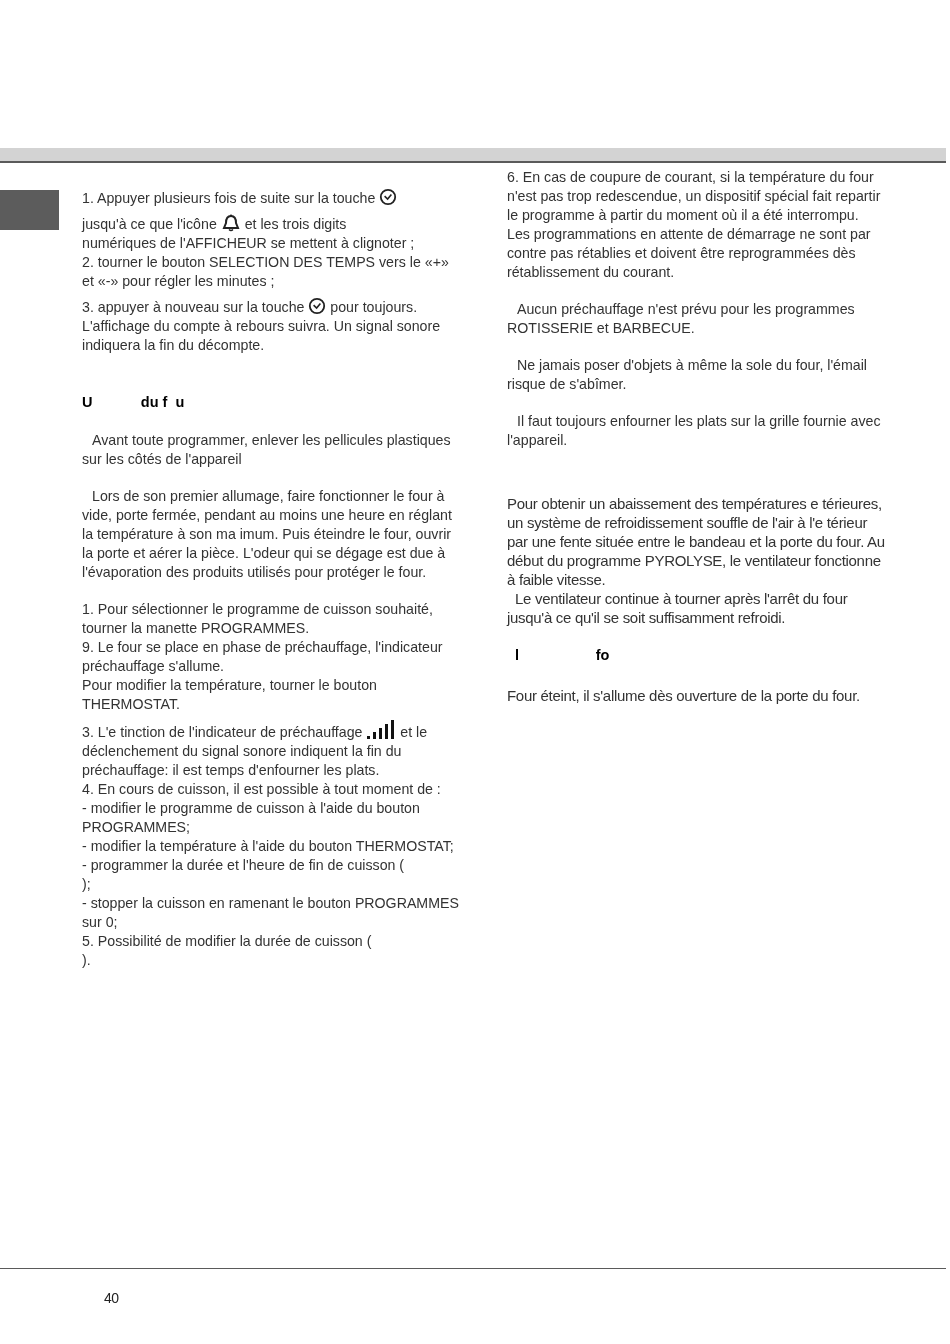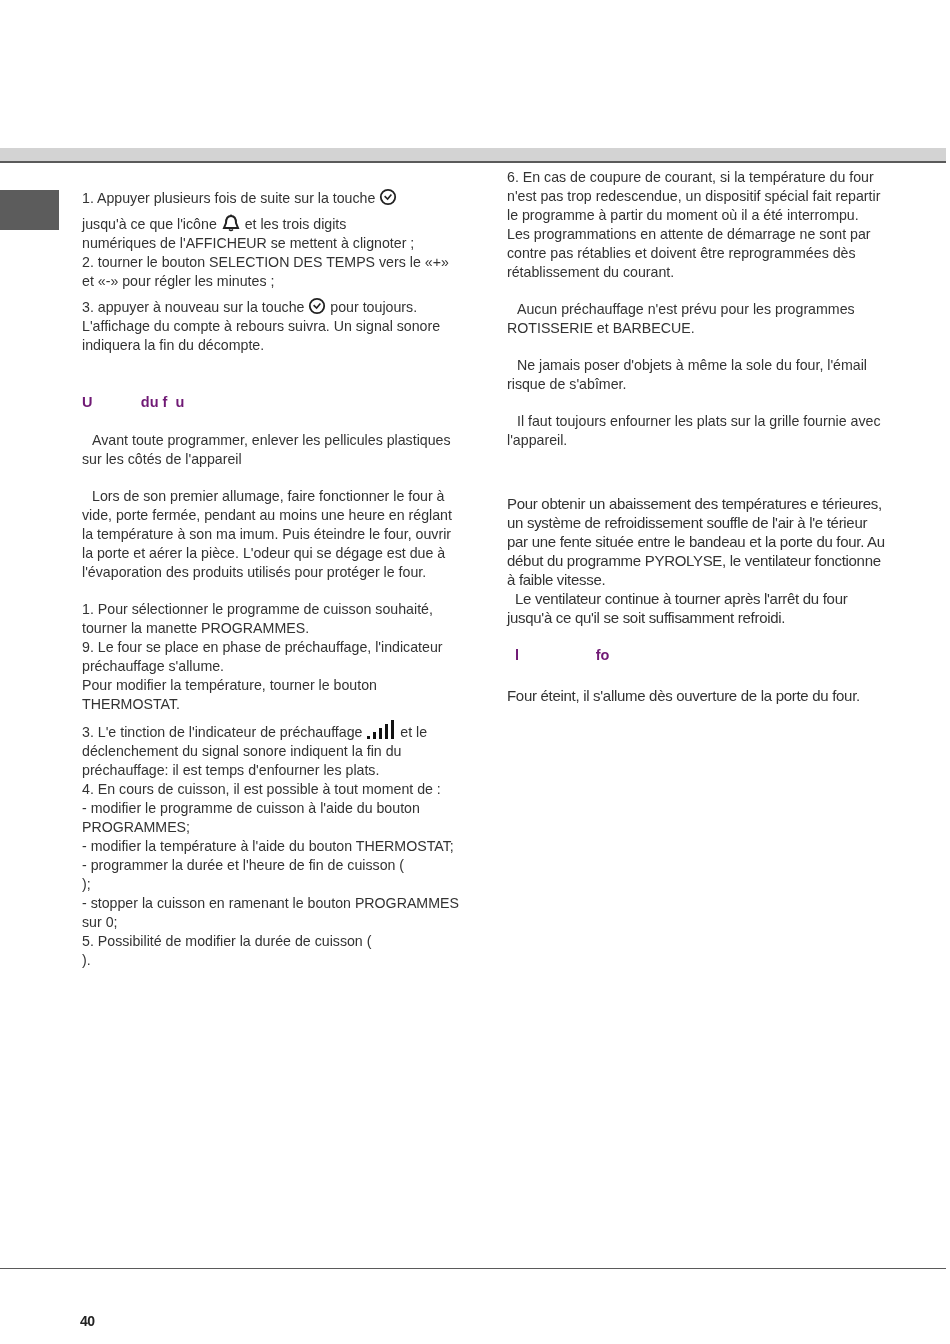--- a/index.html
+++ b/index.html
@@ -18,32 +18,32 @@
     .col {
       position: absolute; font-size: 14.2px; line-height: 19px; color: #333333;
     }
     .col-left { left: 82px; top: 188px; width: 378px; }
     .col-right { left: 507px; top: 168px; width: 378px; }
     .p { margin: 0; }
     .gap { height: 18px; }
     .gap-sm { height: 6px; }
     .indent { padding-left: 10px; }
     .h {
-      font-weight: bold; font-size: 14.5px; color: #701a75; margin: 0;
+      font-weight: bold; font-size: 14.5px; color: #000000; margin: 0;
       white-space: pre;
     }
     .narrow { font-size: 15px; letter-spacing: -0.3px; }
     .icon { display: inline-block; vertical-align: -3px; }
     .footer-rule {
       position: absolute; left: 0; top: 1268px; width: 946px; height: 0;
       border-top: 1.5px solid #5a5a5a;
     }
     .page-number {
-      position: absolute; left: 80px; top: 1290px; font-size: 14px; font-weight: bold;
-      color: #222222; letter-spacing: -0.5px; margin-top: 23px;
+      position: absolute; left: 104px; top: 1290px; font-size: 14px; font-weight: normal;
+      color: #222222; letter-spacing: -0.5px;
     }
   </style>
 </head>
 <body>
 
 <div class="top-band"></div>
 <div class="side-tab"></div>
 
 <div class="col col-left">
   <p class="p">

